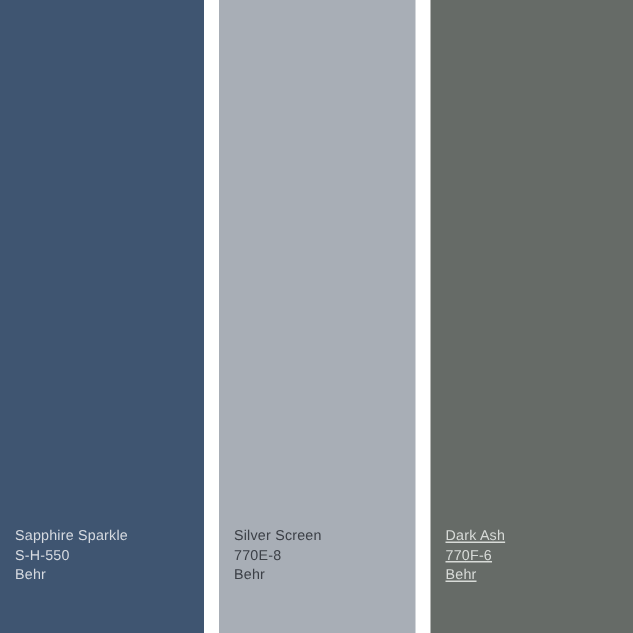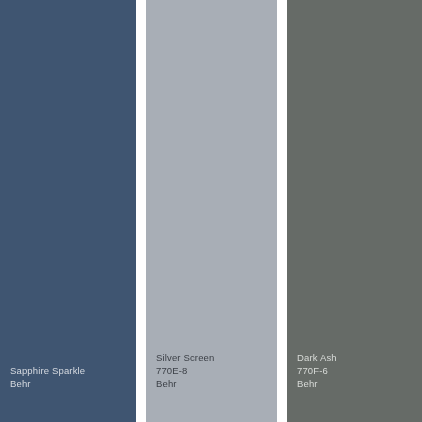--- a/index.html
+++ b/index.html
@@ -48,37 +48,38 @@
   .label-onash { color: #d8dbd8; }
 </style>
 </head>
 <body style="background: rgb(255, 255, 255);">
 
 <div class="palette">
 
   <div class="swatch swatch-1" style="background:#3f5571">
     <div class="swatch-label label-light" style="color: rgb(214, 218, 224);">
       <span class="ln">Sapphire Sparkle</span>
+      <span class="ln">S-H-550</span>
       <span class="ln">Behr</span>
     </div>
   </div>
 
   <div class="gap"></div>
 
   <div class="swatch swatch-2" style="background:#a8aeb6">
     <div class="swatch-label label-dark" style="color: rgb(60, 64, 71);">
       <span class="ln">Silver Screen</span>
       <span class="ln">770E-8</span>
       <span class="ln">Behr</span>
     </div>
   </div>
 
   <div class="gap"></div>
 
   <div class="swatch swatch-3" style="background:#666b67">
-    <div class="swatch-label label-onash" style="color: rgb(216, 219, 216);">
+    <div class="swatch-label label-onash" style="color: rgb(216, 219, 216); text-decoration: underline;">
       <span class="ln">Dark Ash</span>
       <span class="ln">770F-6</span>
       <span class="ln">Behr</span>
     </div>
   </div>
 
 </div>
 
 </body></html>

